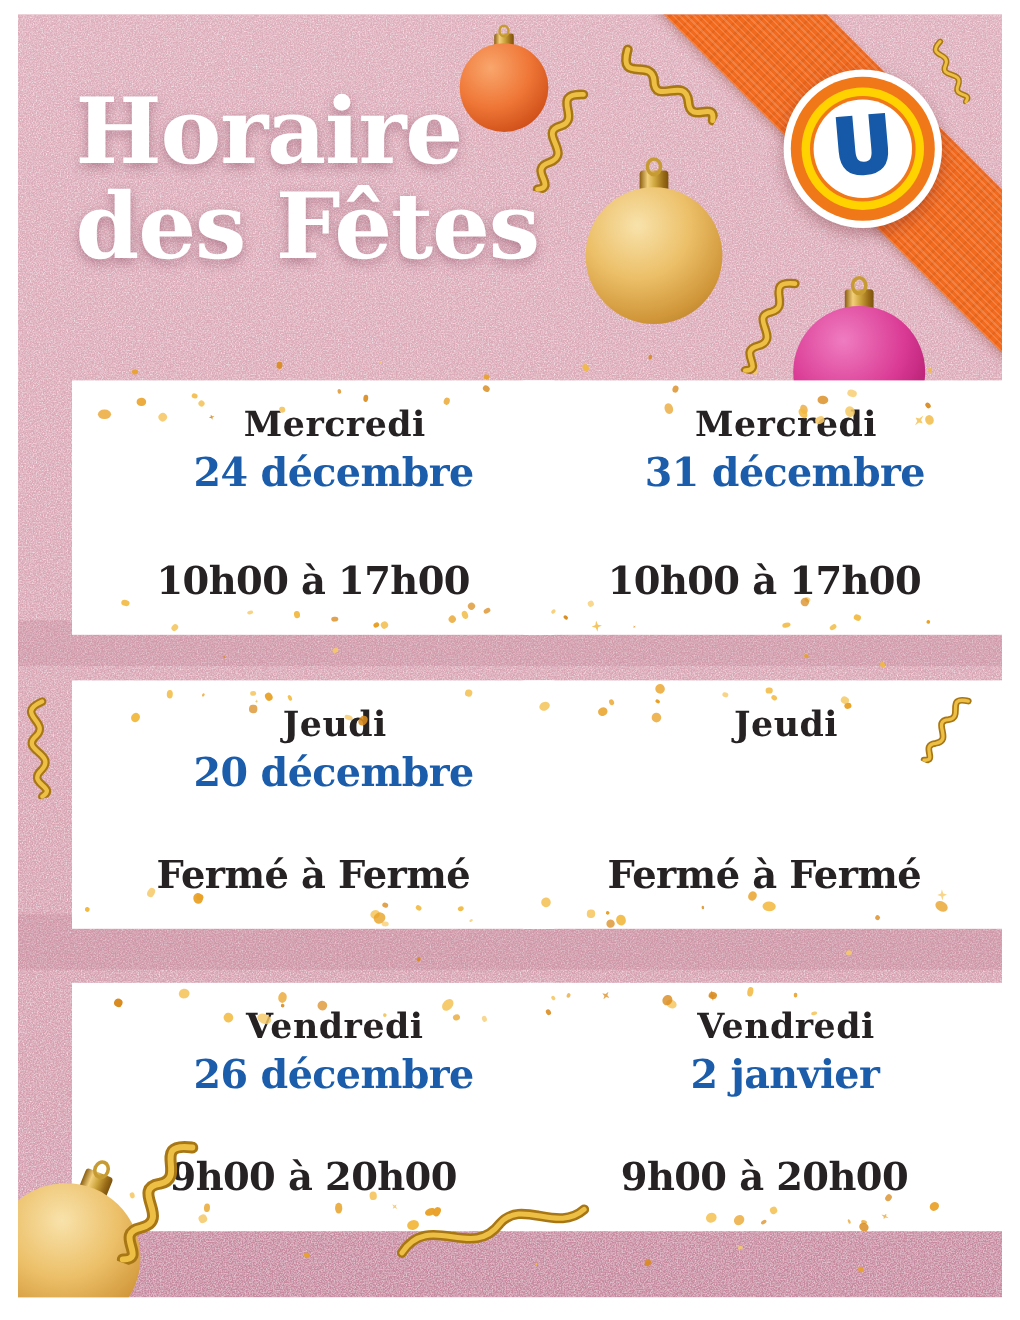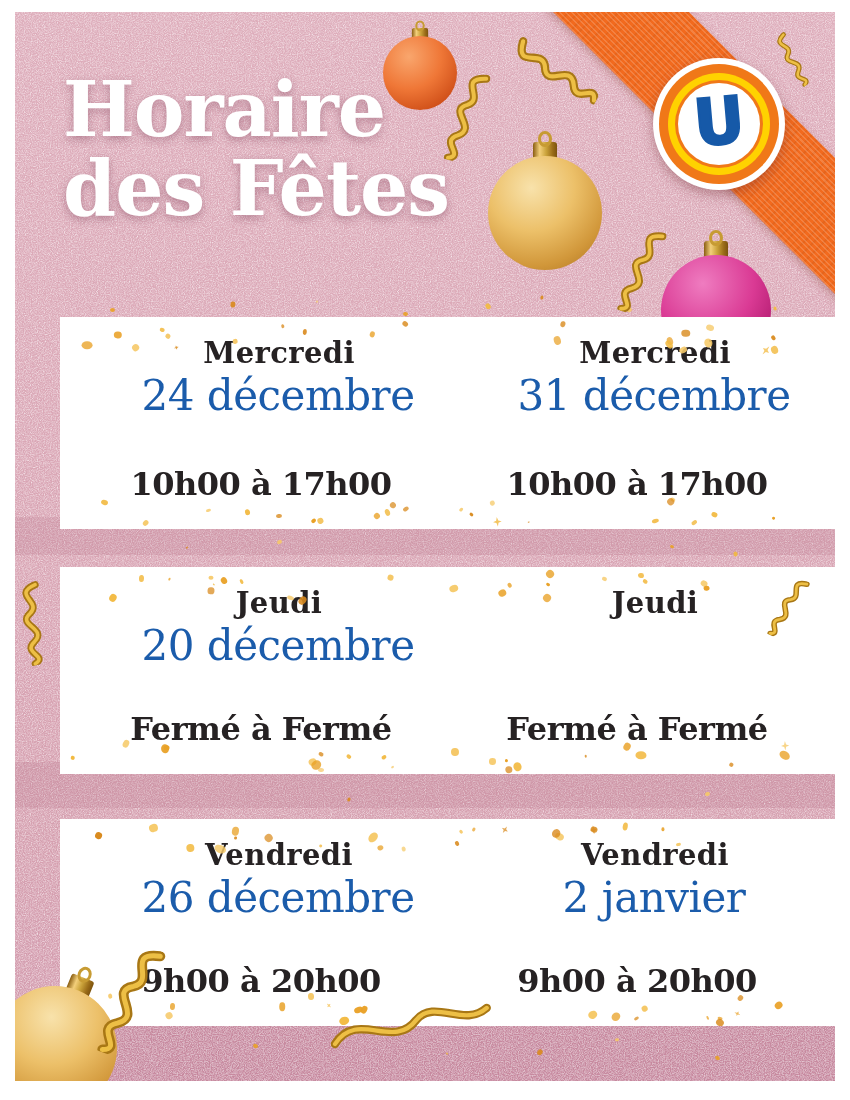--- a/index.html
+++ b/index.html
@@ -52,21 +52,21 @@
          width:24px; height:18px; border-radius:3px 3px 2px 2px;
          background:linear-gradient(90deg,#8a5e12 0%, #f3cf7a 28%, #caa23a 55%, #9a6c18 82%, #7c530e 100%); }
   .cap::after { content:""; position:absolute; left:50%; top:-11px; transform:translateX(-50%);
                 width:8px; height:10px; border:3px solid #c79b33; border-radius:50%; }
   .orn.small .cap { transform:translateX(-50%) scale(.68); top:-11px; }
 
   
   .card { position:absolute; width:402px; background:#fff; z-index:10;
           text-align:center; color:var(--dark); overflow:hidden;padding-left:36px; }
   .card .day   { padding-top:19px; font-size:29px; font-weight:bold; letter-spacing:.4px; }
-  .card .date  { font-size:42px; font-weight:normal; color:var(--blue); letter-spacing:-.5px; margin-top:1px;text-align:center; }
+  .card .date  { font-size:33px; font-weight:bold; color:var(--blue); letter-spacing:-.5px; margin-top:1px;text-align:center; }
   .card .date .sup { font-size:55%; vertical-align:18px; margin-right:2px; }
   .card .hours { position:absolute; left:0; bottom:26px; width:100%;
                  font-size:32px; font-weight:bold; letter-spacing:-.5px; }
 
   
   .cf { position:absolute; display:block; border-radius:50%; z-index:2; }
   .cf.star { border-radius:0;
              clip-path:polygon(50% 0,62% 38%,100% 50%,62% 62%,50% 100%,38% 62%,0 50%,38% 38%); }
   .stream { position:absolute; z-index:3; }
 </style>

